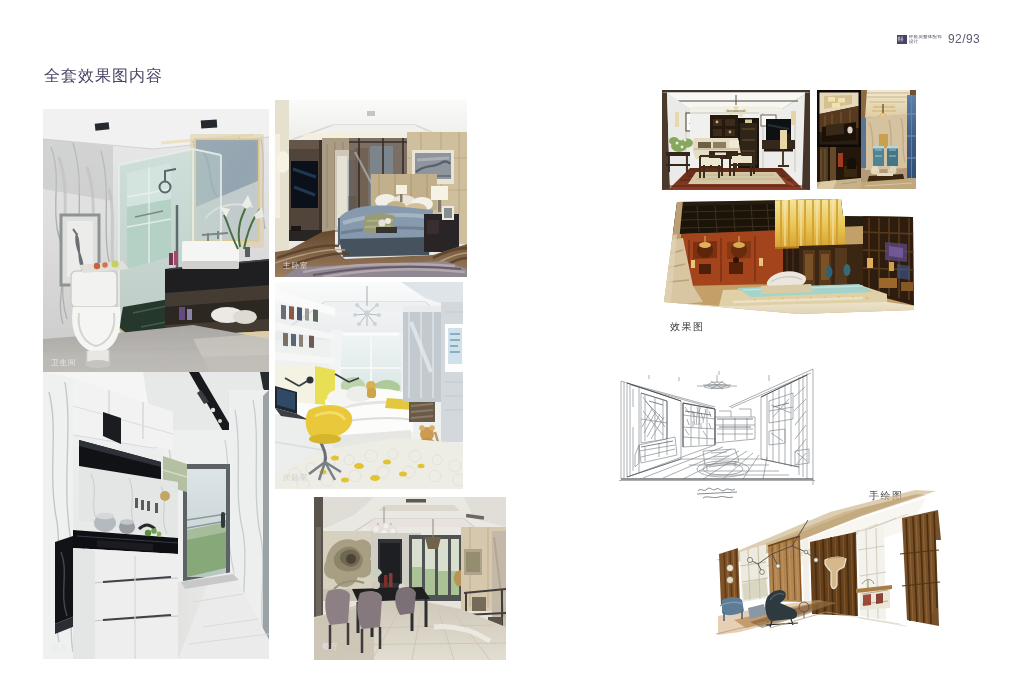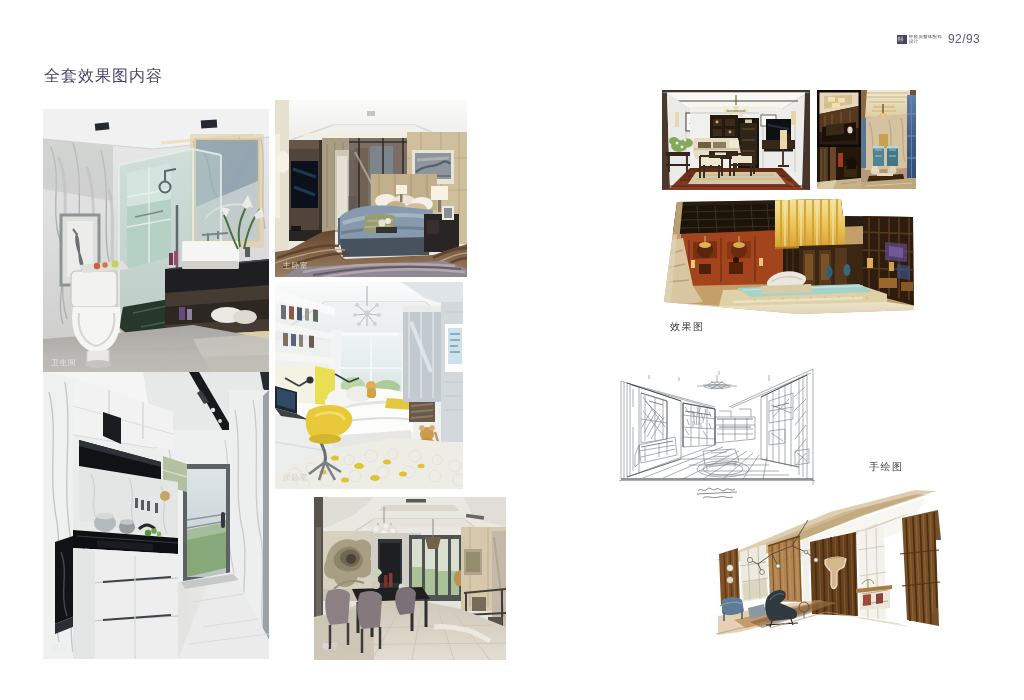--- a/index.html
+++ b/index.html
@@ -1106,21 +1106,21 @@
 <div class="ph" style="left:695px;top:485px;width:50px;height:16px;">
 <svg width="50" height="16" viewBox="0 0 50 16">
 <g stroke="#6a6e72" stroke-width="0.8" fill="none">
 <path d="M3,6 C6,2 9,8 12,4 C15,1 18,7 21,4 C24,2 27,8 30,5 C33,2 36,7 40,4"></path>
 <path d="M2,9 L42,7"></path>
 <path d="M8,13 C12,10 18,14 24,12 C28,10 32,14 38,12"></path>
 </g>
 </svg>
 </div>
 
-<div class="slabel" style="left:869px;top:460px;">手绘图</div>
+<div class="slabel" style="left:869px;top:489px;">手绘图</div>
 
 <div class="ph" style="left:710px;top:488px;width:237px;height:152px;">
 <svg width="237" height="152" viewBox="0 0 237 152" preserveAspectRatio="none">
 
 <polygon points="6,72 120,24 205,2 226,3 150,28 36,74" fill="#cfb992" opacity=".7"></polygon>
 <polygon points="30,66 134,24 210,6 216,7 152,28 46,70" fill="#c0a272" opacity=".5"></polygon>
 <polygon points="66,54 152,20 206,6 210,7 162,24 80,56" fill="#b59562" opacity=".38"></polygon>
 
 <polygon points="34,76 146,32 216,10 198,42 122,66 52,92" fill="#f8f6f1"></polygon>
 <g stroke="#cabba0" stroke-width="0.7" fill="none" opacity=".85">

